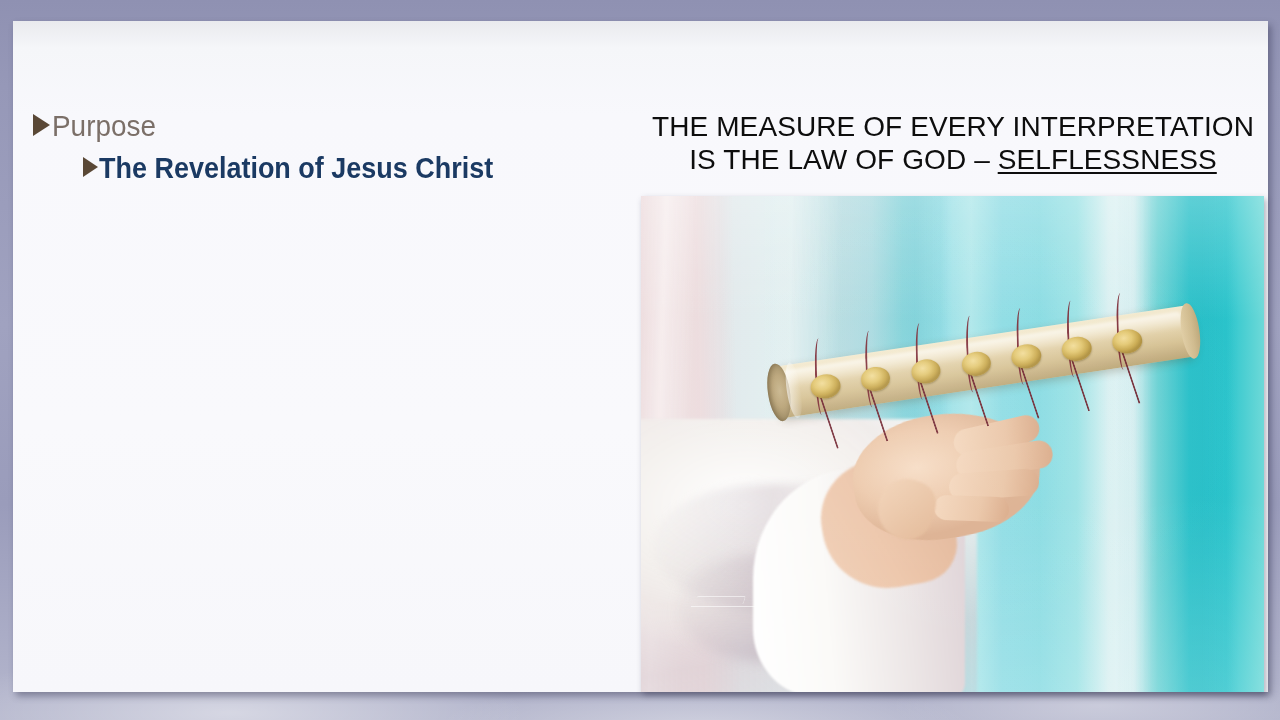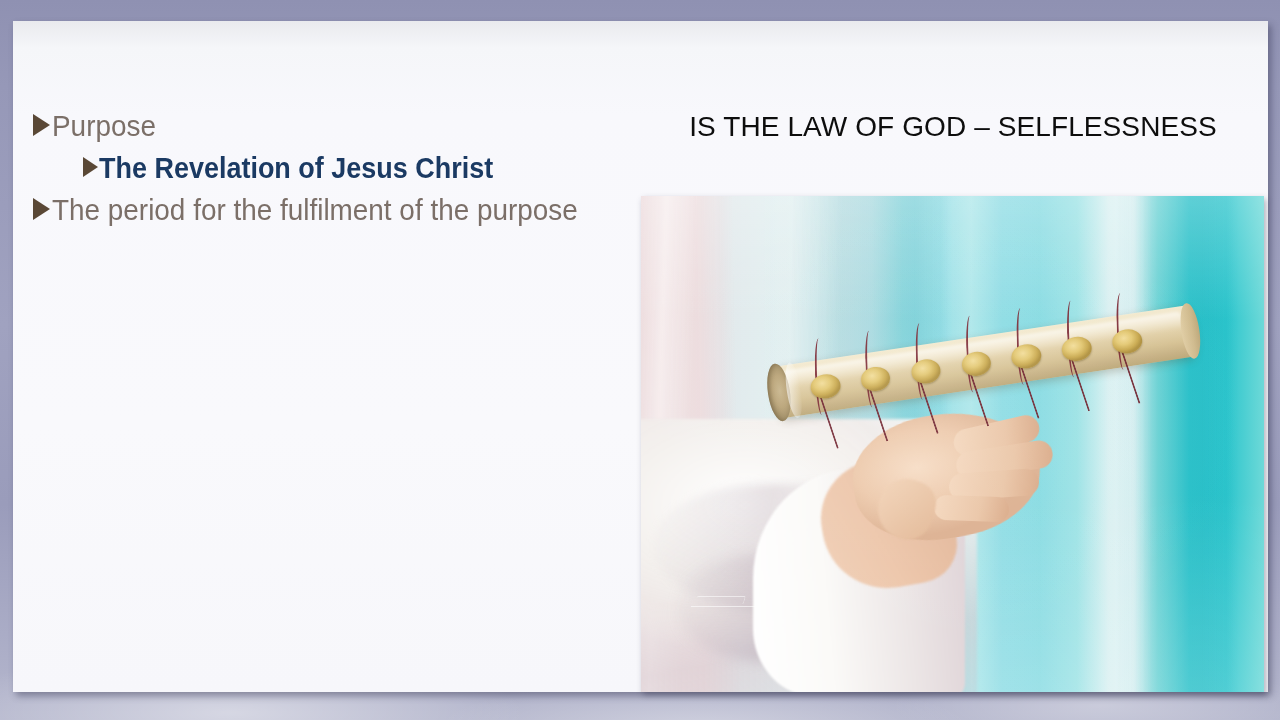--- a/index.html
+++ b/index.html
@@ -141,20 +141,21 @@
     color: #0d0d0d;
     font-family: "Liberation Sans Narrow", "Liberation Sans", sans-serif;
     font-size: 28px;
     font-weight: 400;
     line-height: 1.18;
     letter-spacing: 0.1px;
   }
 
   .right-heading .line { display: block; white-space: nowrap; }
   .right-heading .underlined {
+    text-decoration: underline;
     text-underline-offset: 3px;
     text-decoration-thickness: 2px;
   }
 
   
   .picture-frame {
     position: absolute;
     left: 641px;
     top: 196px;
     width: 623px;
@@ -443,30 +444,27 @@
     <div class="bullet-row level-1">
       <span class="tri"></span>
       <span class="bullet-text-1">Purpose</span>
     </div>
 
     <div class="bullet-row level-2">
       <span class="tri"></span>
       <span class="bullet-text-2">The Revelation of Jesus Christ</span>
     </div>
 
-    <div class="bullet-row level-1">
-      <span class="tri"></span>
-      <span class="bullet-text-1">The period for the fulfilment of the purpose</span>
-    </div>
 
 
 
   </div>
 
   <div class="right-heading">
+    <span class="line">THE MEASURE OF EVERY INTERPRETATION</span>
     <span class="line"><span>IS THE LAW OF GOD – </span><span class="underlined">SELFLESSNESS</span></span>
   </div>
 
   <div class="picture-frame">
     <div class="pic-canvas">
 
       <div class="pic-bg-base"></div>
       <div class="pic-bg-streaks"></div>
       <div class="pic-bg-vert"></div>
 

